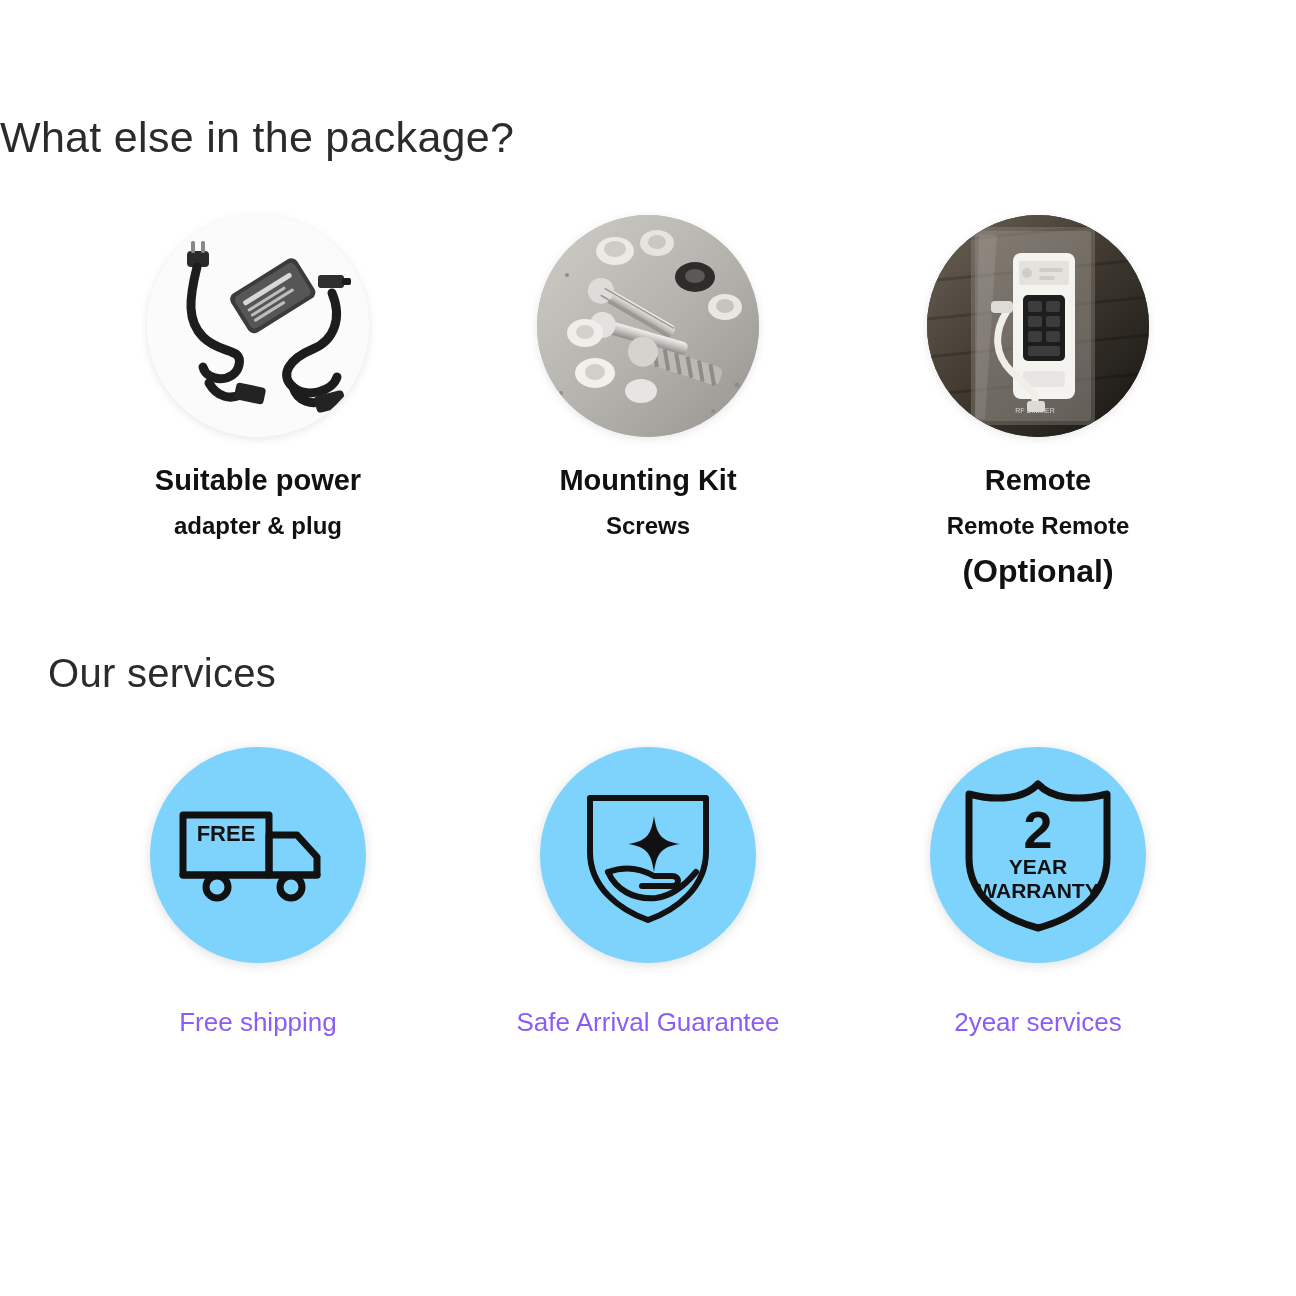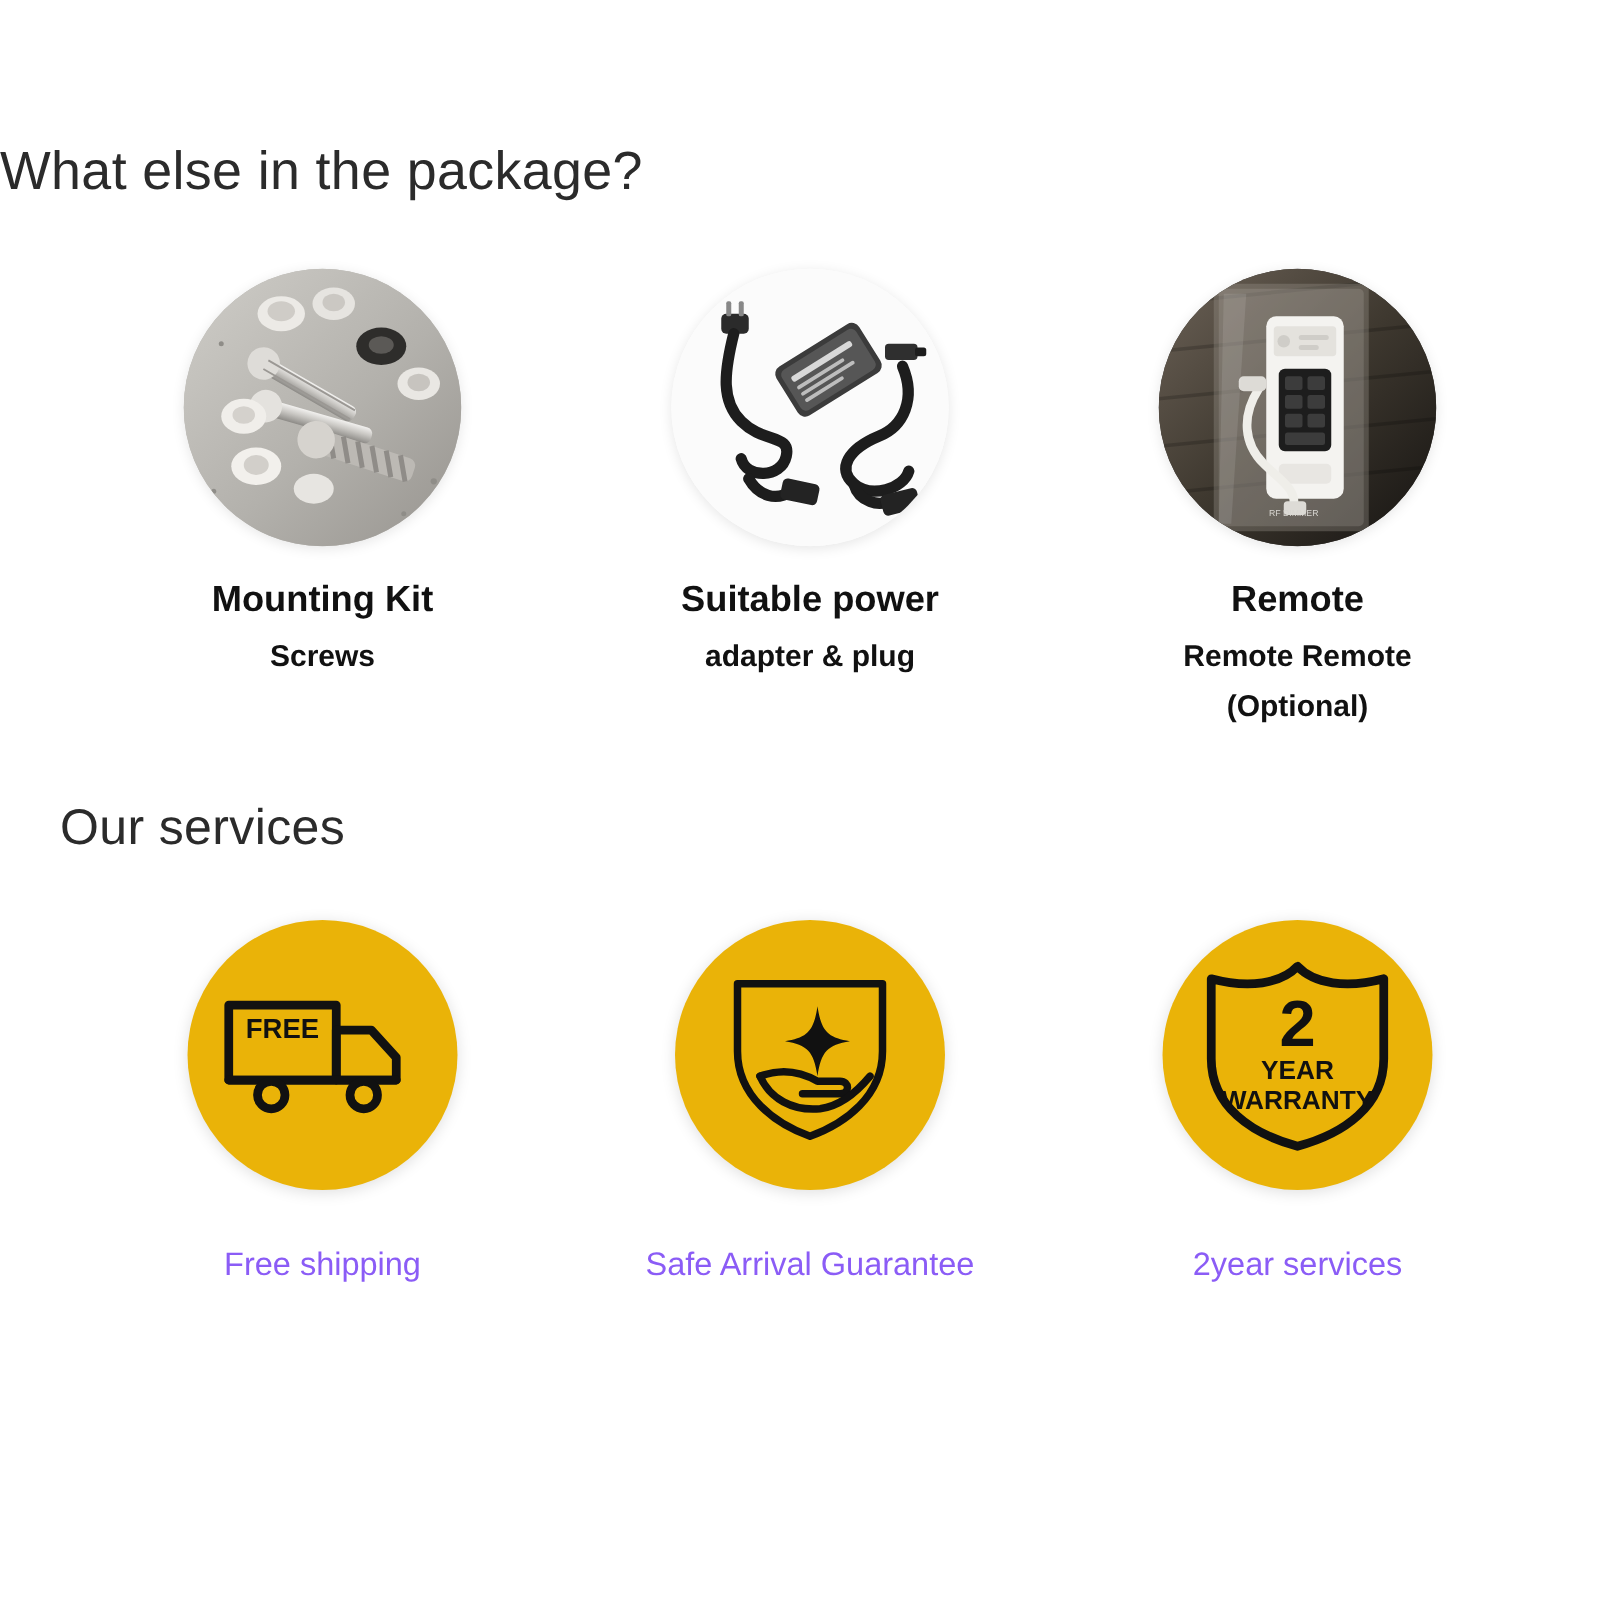--- a/index.html
+++ b/index.html
@@ -92,33 +92,33 @@
   .caption-sub {
     margin-top: 12px;
     font-size: 24px;
     font-weight: bold;
     color: #111;
     text-align: center;
     line-height: 1.35;
   }
   .caption-sub2 {
     margin-top: 8px;
-    font-size: 24px;
+    font-size: 32px;
     font-weight: bold;
     color: #111;
     text-align: center;
     line-height: 1.35;
   }
 
   
   .svc-circle {
     width: 216px;
     height: 216px;
     border-radius: 50%;
-    background: #eab308;
+    background: #7dd3fc;
     box-shadow: 0 2px 12px rgba(0,0,0,0.13);
     display: flex;
     align-items: center;
     justify-content: center;
   }
   .svc-label {
     margin-top: 44px;
     font-size: 26px;
     font-weight: 400;
     color: #8b5cf6;
@@ -127,20 +127,58 @@
   }
 </style>
 </head>
 <body>
 
 <div class="page">
 
   <h1 class="section-title" id="package-title">What else in the package?</h1>
 
   <div class="grid" id="package-grid">
+
+    <div class="cell">
+      <div class="thumb thumb-adapter">
+        <svg width="222" height="222" viewBox="0 0 222 222" aria-hidden="true">
+          <rect x="0" y="0" width="222" height="222" fill="#fbfbfb"></rect>
+
+          <g transform="rotate(-32 128 90)">
+            <rect x="92" y="58" width="78" height="46" rx="7" fill="#3b3b3b"></rect>
+            <rect x="96" y="62" width="70" height="38" rx="5" fill="#565656"></rect>
+            <rect x="102" y="70" width="56" height="5" rx="2" fill="#d8d8d8"></rect>
+            <rect x="102" y="79" width="44" height="3" rx="1.5" fill="#bdbdbd"></rect>
+            <rect x="102" y="85" width="50" height="3" rx="1.5" fill="#bdbdbd"></rect>
+            <rect x="102" y="91" width="36" height="3" rx="1.5" fill="#bdbdbd"></rect>
+          </g>
+
+          <g>
+            <rect x="171" y="60" width="26" height="13" rx="3" fill="#2f2f2f"></rect>
+            <rect x="195" y="63" width="9" height="7" rx="2" fill="#1c1c1c"></rect>
+          </g>
+
+          <g>
+            <rect x="40" y="36" width="22" height="16" rx="4" fill="#2b2b2b"></rect>
+            <rect x="44" y="26" width="4" height="12" rx="1.5" fill="#888"></rect>
+            <rect x="54" y="26" width="4" height="12" rx="1.5" fill="#888"></rect>
+          </g>
+
+          <path d="M50 52 C 42 84, 40 106, 56 122 C 74 140, 96 132, 92 150 C 88 168, 60 168, 56 152" stroke="#1d1d1d" stroke-width="9" fill="none" stroke-linecap="round"></path>
+          <path d="M62 168 C 70 182, 84 186, 96 178" stroke="#1d1d1d" stroke-width="9" fill="none" stroke-linecap="round"></path>
+          <rect x="88" y="170" width="30" height="17" rx="4" fill="#232323" transform="rotate(12 103 178)"></rect>
+
+          <path d="M185 78 C 196 104, 186 126, 166 134 C 142 144, 132 160, 146 172 C 160 184, 186 176, 190 162" stroke="#1d1d1d" stroke-width="9" fill="none" stroke-linecap="round"></path>
+          <path d="M146 172 C 150 186, 166 192, 178 184" stroke="#1d1d1d" stroke-width="9" fill="none" stroke-linecap="round"></path>
+          <rect x="168" y="178" width="30" height="17" rx="4" fill="#232323" transform="rotate(-14 183 186)"></rect>
+        </svg>
+      </div>
+      <div class="caption-main">Suitable power</div>
+      <div class="caption-sub">adapter &amp; plug</div>
+    </div>
 
     <div class="cell">
       <div class="thumb thumb-screws">
         <svg width="222" height="222" viewBox="0 0 222 222" aria-hidden="true">
           <defs>
             <linearGradient id="stoneg" x1="0" y1="0" x2="1" y2="1">
               <stop offset="0%" stop-color="#cfcdc8"></stop>
               <stop offset="55%" stop-color="#b3b1ac"></stop>
               <stop offset="100%" stop-color="#97948f"></stop>
             </linearGradient>
@@ -187,58 +225,20 @@
           <circle cx="200" cy="170" r="2.5" fill="#8f8d88"></circle>
           <circle cx="176" cy="196" r="2" fill="#8f8d88"></circle>
           <circle cx="24" cy="178" r="2" fill="#8f8d88"></circle>
         </svg>
       </div>
       <div class="caption-main">Mounting Kit</div>
       <div class="caption-sub">Screws</div>
     </div>
 
     <div class="cell">
-      <div class="thumb thumb-adapter">
-        <svg width="222" height="222" viewBox="0 0 222 222" aria-hidden="true">
-          <rect x="0" y="0" width="222" height="222" fill="#fbfbfb"></rect>
-
-          <g transform="rotate(-32 128 90)">
-            <rect x="92" y="58" width="78" height="46" rx="7" fill="#3b3b3b"></rect>
-            <rect x="96" y="62" width="70" height="38" rx="5" fill="#565656"></rect>
-            <rect x="102" y="70" width="56" height="5" rx="2" fill="#d8d8d8"></rect>
-            <rect x="102" y="79" width="44" height="3" rx="1.5" fill="#bdbdbd"></rect>
-            <rect x="102" y="85" width="50" height="3" rx="1.5" fill="#bdbdbd"></rect>
-            <rect x="102" y="91" width="36" height="3" rx="1.5" fill="#bdbdbd"></rect>
-          </g>
-
-          <g>
-            <rect x="171" y="60" width="26" height="13" rx="3" fill="#2f2f2f"></rect>
-            <rect x="195" y="63" width="9" height="7" rx="2" fill="#1c1c1c"></rect>
-          </g>
-
-          <g>
-            <rect x="40" y="36" width="22" height="16" rx="4" fill="#2b2b2b"></rect>
-            <rect x="44" y="26" width="4" height="12" rx="1.5" fill="#888"></rect>
-            <rect x="54" y="26" width="4" height="12" rx="1.5" fill="#888"></rect>
-          </g>
-
-          <path d="M50 52 C 42 84, 40 106, 56 122 C 74 140, 96 132, 92 150 C 88 168, 60 168, 56 152" stroke="#1d1d1d" stroke-width="9" fill="none" stroke-linecap="round"></path>
-          <path d="M62 168 C 70 182, 84 186, 96 178" stroke="#1d1d1d" stroke-width="9" fill="none" stroke-linecap="round"></path>
-          <rect x="88" y="170" width="30" height="17" rx="4" fill="#232323" transform="rotate(12 103 178)"></rect>
-
-          <path d="M185 78 C 196 104, 186 126, 166 134 C 142 144, 132 160, 146 172 C 160 184, 186 176, 190 162" stroke="#1d1d1d" stroke-width="9" fill="none" stroke-linecap="round"></path>
-          <path d="M146 172 C 150 186, 166 192, 178 184" stroke="#1d1d1d" stroke-width="9" fill="none" stroke-linecap="round"></path>
-          <rect x="168" y="178" width="30" height="17" rx="4" fill="#232323" transform="rotate(-14 183 186)"></rect>
-        </svg>
-      </div>
-      <div class="caption-main">Suitable power</div>
-      <div class="caption-sub">adapter &amp; plug</div>
-    </div>
-
-    <div class="cell">
       <div class="thumb thumb-dimmer">
         <svg width="222" height="222" viewBox="0 0 222 222" aria-hidden="true">
           <defs>
             <linearGradient id="woodg" x1="0" y1="0" x2="1" y2="1">
               <stop offset="0%" stop-color="#6c6257"></stop>
               <stop offset="50%" stop-color="#3e382f"></stop>
               <stop offset="100%" stop-color="#151311"></stop>
             </linearGradient>
           </defs>
           <rect x="0" y="0" width="222" height="222" fill="url(#woodg)"></rect>

